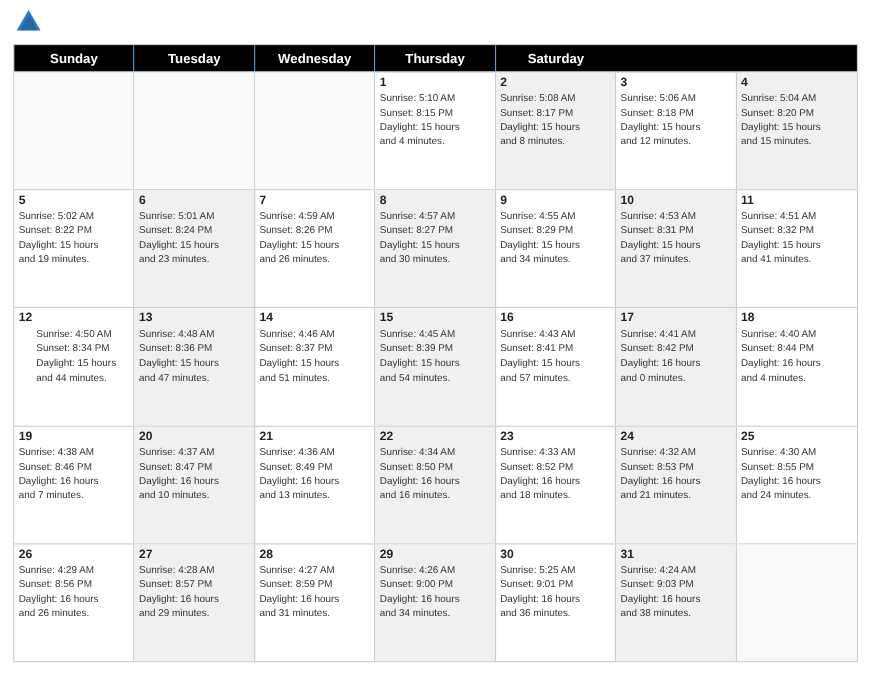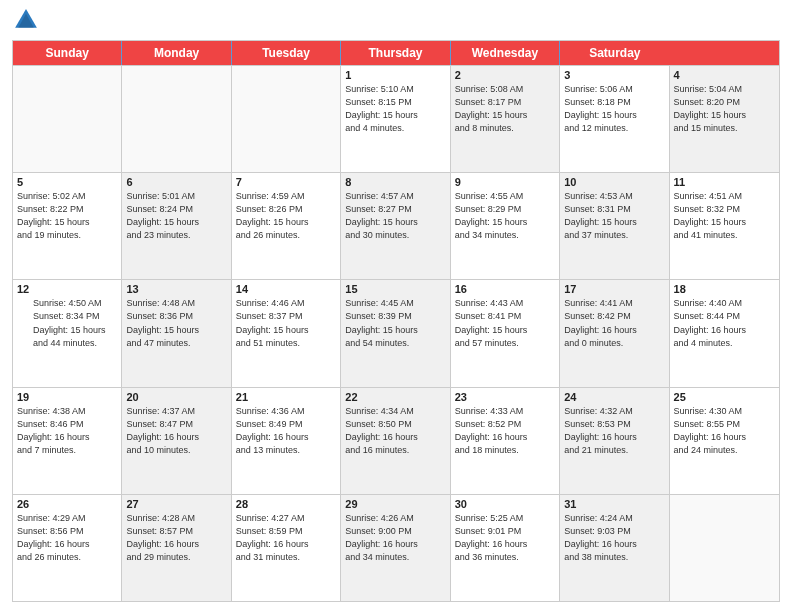--- a/index.html
+++ b/index.html
@@ -63,21 +63,21 @@
     }
     .calendar {
       flex: 1;
       display: flex;
       flex-direction: column;
       border: 1px solid #ccc;
     }
     .cal-header-row {
       display: grid;
       grid-template-columns: repeat(7, 1fr);
-      background: #ef4444;
+      background: #000000;
     }
     .cal-header-cell {
       color: #fff;
       font-size: 12px;
       font-weight: bold;
       text-align: center;
       padding: 5px 2px;
       border-right: 1px solid #5a9ad5;
     }
     .cal-header-cell:last-child { border-right: none; }
@@ -132,24 +132,23 @@
     </div>
     <div class="title-block">
       <div class="title-month"></div>
       <div class="title-location"></div>
     </div>
   </div>
 
   <div class="calendar">
     <div class="cal-header-row">
     <div class="cal-header-cell">Sunday</div>
-        <div class="cal-header-cell">Monday</div>
         <div class="cal-header-cell">Tuesday</div>
+        <div class="cal-header-cell">Wednesday</div>
         <div class="cal-header-cell">Thursday</div>
-        <div class="cal-header-cell">Wednesday</div>
         <div class="cal-header-cell">Saturday</div>
       </div>
     <div class="cal-body">
     <div class="cal-week">
           <div class="cal-cell empty"></div>
           <div class="cal-cell empty"></div>
           <div class="cal-cell empty"></div>
           <div class="cal-cell">
             <div class="day-num">1</div>
             <div class="day-info" style="white-space: pre-line;">Sunrise: 5:10 AM

